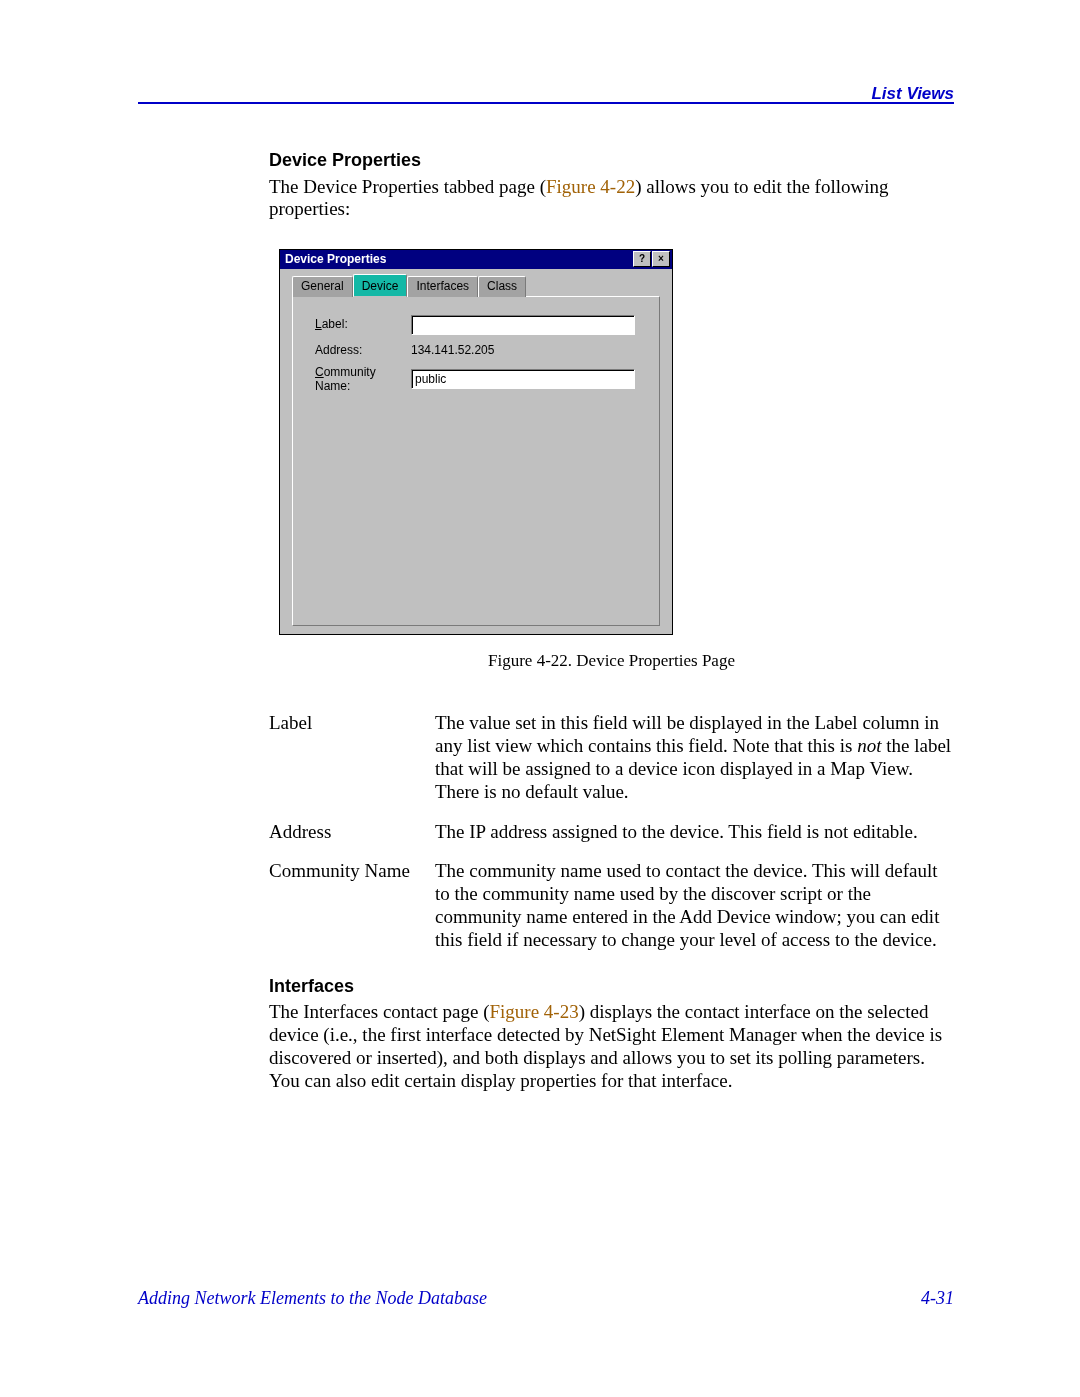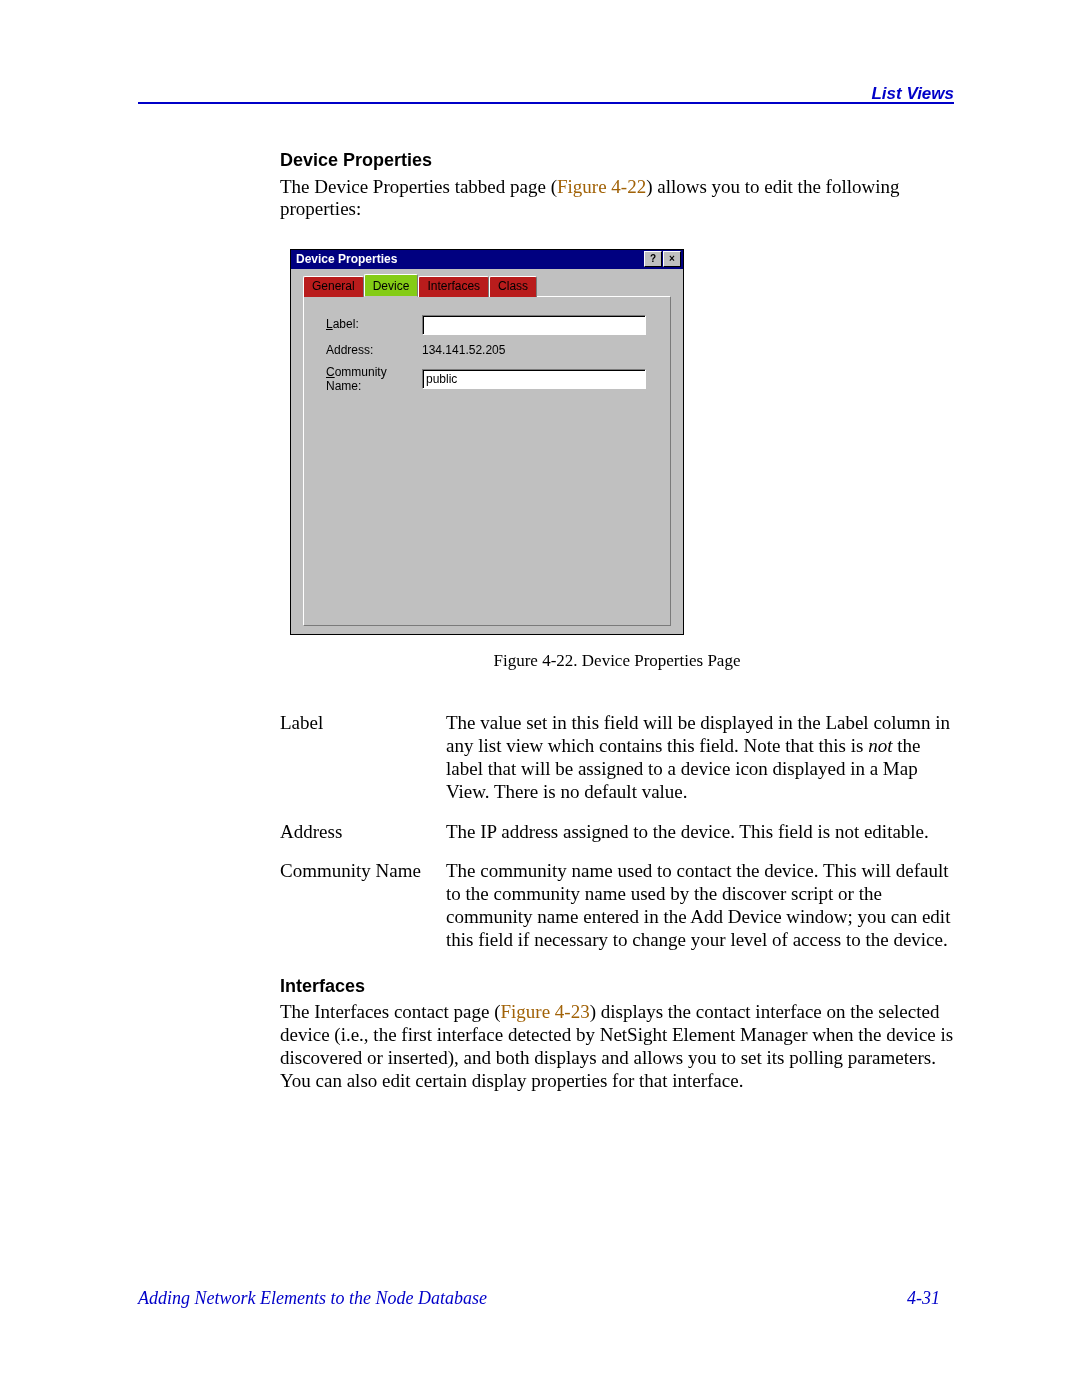--- a/index.html
+++ b/index.html
@@ -29,21 +29,21 @@
   .header-rule {
     position: absolute;
     top: 102px;
     left: 138px;
     right: 126px;
     border-top: 2px solid #0000c8;
   }
   .content {
     position: absolute;
     top: 150px;
-    left: 280px;
+    left: 269px;
     right: 126px;
     font-size: 19px;
     line-height: 1.2;
   }
   .section-title {
     font-family: Arial, Helvetica, sans-serif;
     font-weight: bold;
     font-size: 18px;
     margin: 0 0 4px 0;
   }
@@ -104,29 +104,29 @@
   }
   .tabs {
     display: flex;
     font-size: 12px;
     position: relative;
     top: 1px;
     z-index: 2;
   }
   .tab {
     padding: 2px 8px 2px 8px;
-    background: #b91c1c;
+    background: #a3a3a3;
     border-top: 1px solid #fff;
     border-left: 1px solid #fff;
     border-right: 1px solid #7a7a7a;
     border-top-left-radius: 2px;
     border-top-right-radius: 2px;
   }
   .tab.active {
-    background: #84cc16;
+    background: #14b8a6;
     border-bottom: 1px solid #c0c0c0;
     margin-top: -2px;
     padding-top: 4px;
   }
   .tab.inactive {
     border-bottom: none;
   }
   .tab-panel {
     border-top: 1px solid #fff;
     border-left: 1px solid #fff;
@@ -211,21 +211,21 @@
     bottom: 88px;
     left: 138px;
     color: #0000c8;
     font-style: italic;
     font-family: "Times New Roman", Times, serif;
     font-size: 18px;
   }
   .footer-right {
     position: absolute;
     bottom: 88px;
-    right: 140px;
+    right: 126px;
     color: #0000c8;
     font-style: italic;
     font-family: "Times New Roman", Times, serif;
     font-size: 18px;
   }
 </style>
 </head>
 <body>
 
 <div class="page">

